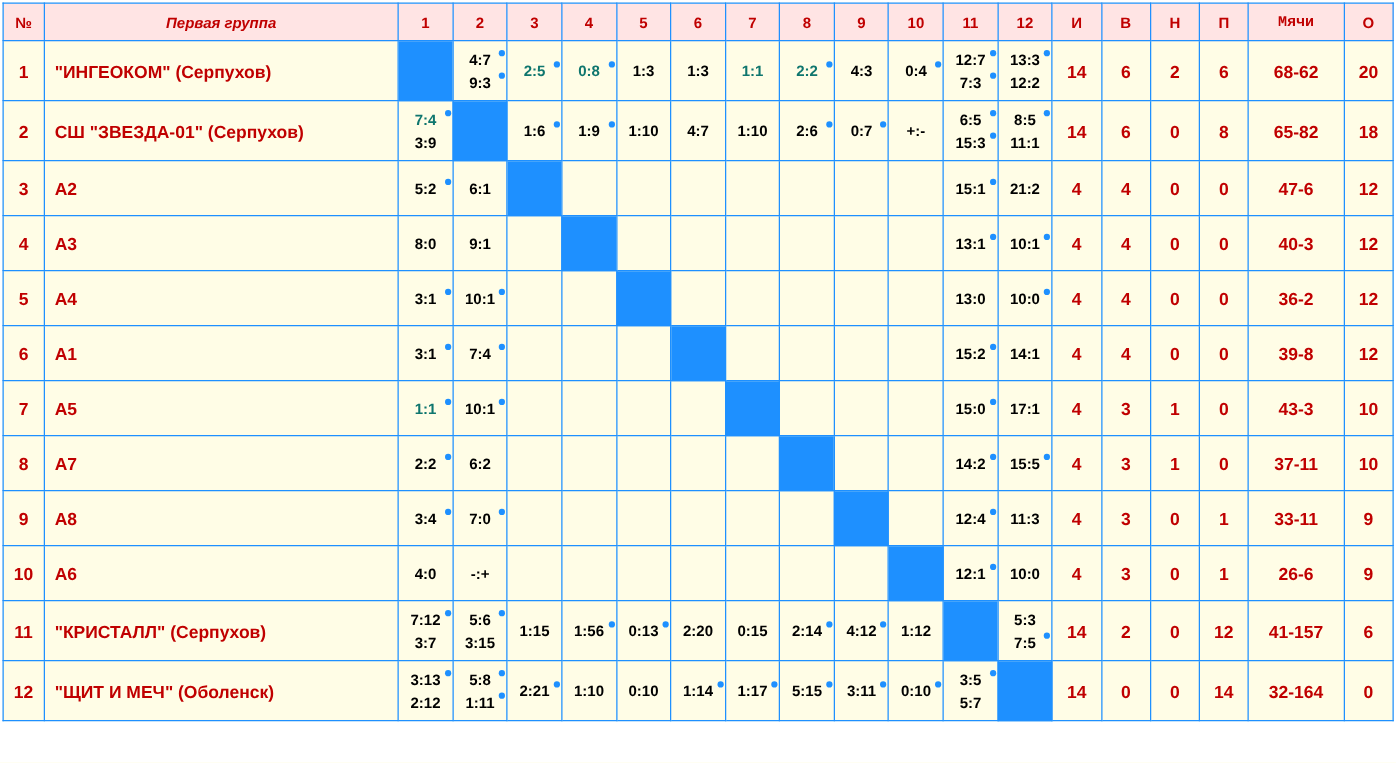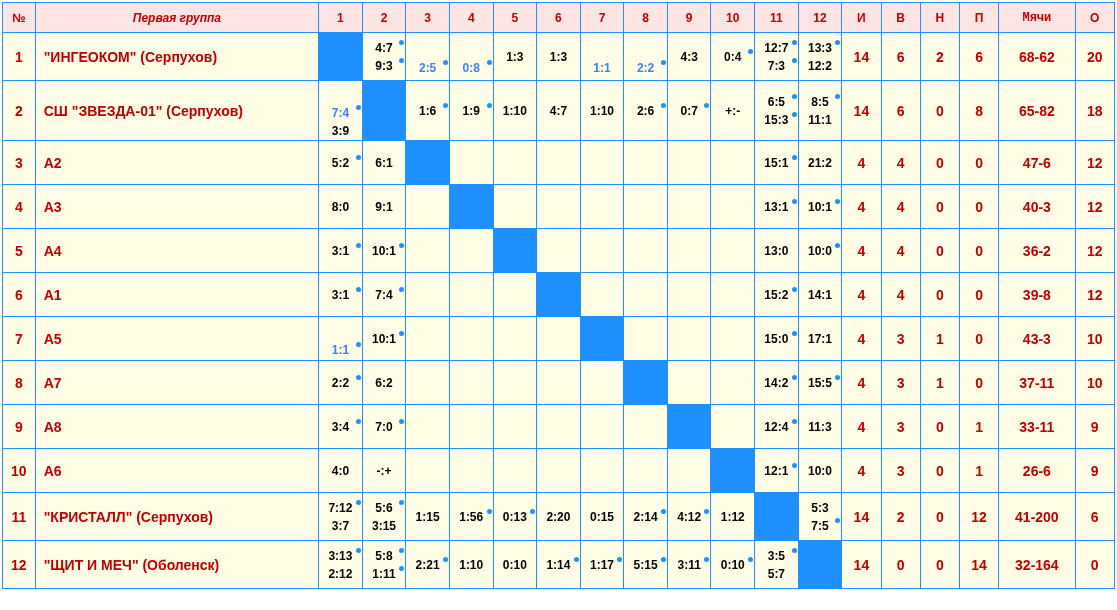--- a/index.html
+++ b/index.html
@@ -62,21 +62,21 @@
     justify-content: center;
     height: 100%;
     position: relative;
   }
   .sc {
     line-height: 18px;
     white-space: nowrap;
     position: relative;
     width: 100%;
   }
-  .sc.link { color: #3b82f6; margin-top: 23px; }
+  .sc.link { color: #0f766e; }
   .dot::after {
     content: "";
     position: absolute;
     top: 1px;
     right: 1px;
     width: 5px;
     height: 5px;
     background: #1e90ff;
     border-radius: 50%;
   }
@@ -730,21 +730,21 @@
         <td class="score-cell">
           <div class="score-inner">
             <div class="sc">5:3</div>
             <div class="sc dot">7:5</div>
           </div>
         </td>
         <td class="stat">14</td>
         <td class="stat">2</td>
         <td class="stat">0</td>
         <td class="stat">12</td>
-        <td class="stat">41-200</td>
+        <td class="stat">41-157</td>
         <td class="stat">6</td>
       </tr>
       <tr class="double-row">
         <td class="num">12</td>
         <td class="team">"ЩИТ И МЕЧ" (Оболенск)</td>
         <td class="score-cell">
           <div class="score-inner">
             <div class="sc dot">3:13</div>
             <div class="sc">2:12</div>
           </div>

